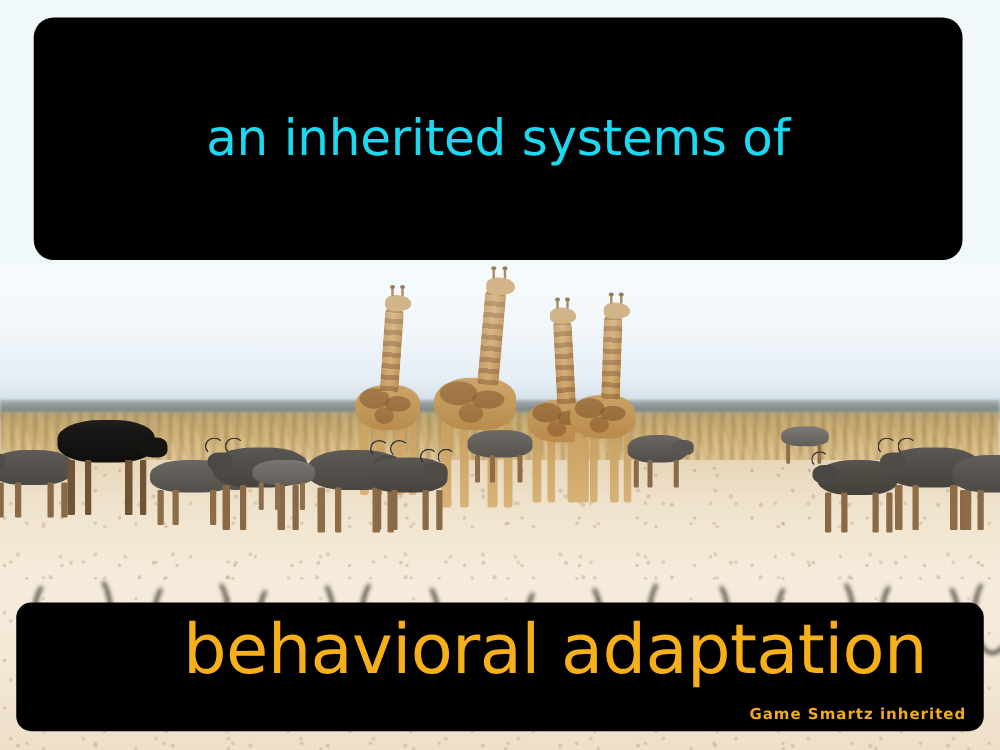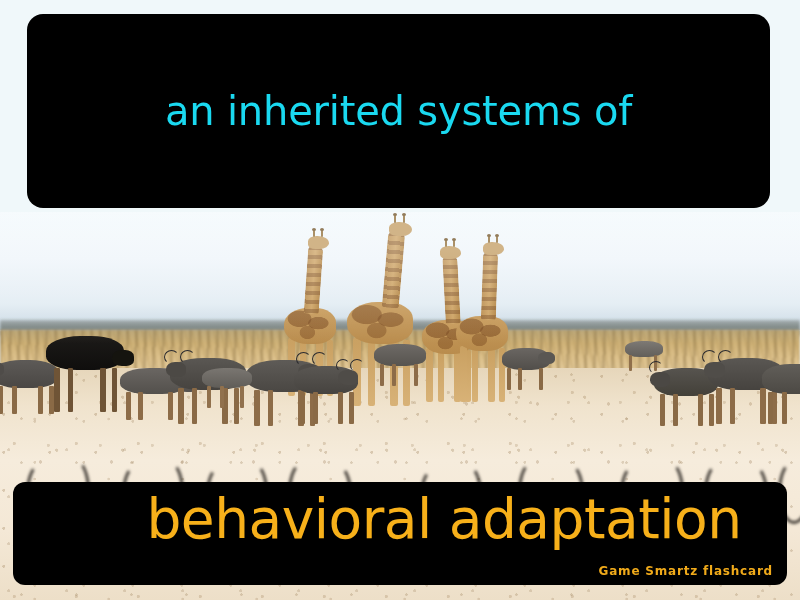--- a/index.html
+++ b/index.html
@@ -390,16 +390,16 @@
 
     <div class="haze"></div>
   </div>
 
   <div id="definition-box">
     <div class="def-line">an inherited systems of</div>
   </div>
 
   <div id="term-box">
     <div id="term-text">behavioral adaptation</div>
-    <div id="credit">Game Smartz  flashcard</div>
+    <div id="credit">Game Smartz  inherited</div>
   </div>
 
 </div>
 
 </body></html>

